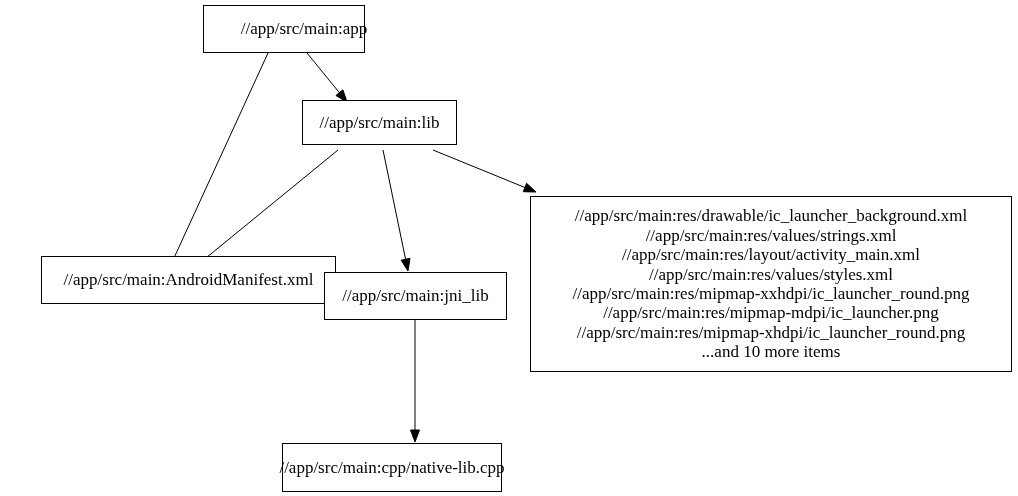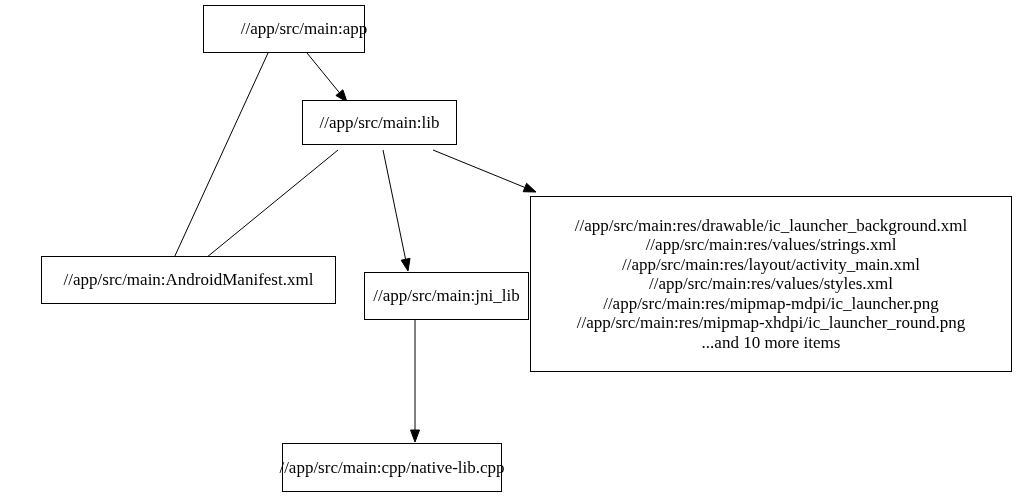--- a/index.html
+++ b/index.html
@@ -32,21 +32,21 @@
     align-items: center;
     justify-content: center;
     text-align: center;
     font-size: 17px;
     line-height: 20px;
     white-space: nowrap;
   }
   #node-app        { left: 203px; top: 5px;   width: 162px; height: 48px; padding-left: 40px; }
   #node-lib        { left: 302px; top: 100px; width: 155px; height: 45px; }
   #node-manifest   { left: 6px;   top: 256px; width: 295px; height: 48px; margin-left: 35px; }
-  #node-jni-lib    { left: 324px; top: 272px; width: 165px; height: 48px; margin-left: 40px; }
+  #node-jni-lib    { left: 324px; top: 272px; width: 183px; height: 48px; }
   #node-resources  { left: 530px; top: 196px; width: 482px; height: 176px;
                      flex-direction: column; justify-content: center;
                      line-height: 19.4px; }
   #node-native-lib { left: 282px; top: 443px; width: 220px; height: 49px; }
   .res-line { display: block; }
   .edge-line { stroke: #000000; stroke-width: 1; }
   .edge-arrow { fill: #000000; stroke: #000000; }
 </style>
 </head>
 <body>
@@ -94,20 +94,21 @@
 
   <div id="node-jni-lib" class="node">
     <span>//app/src/main:jni_lib</span>
   </div>
 
   <div id="node-resources" class="node">
     <span class="res-line">//app/src/main:res/drawable/ic_launcher_background.xml</span>
     <span class="res-line">//app/src/main:res/values/strings.xml</span>
     <span class="res-line">//app/src/main:res/layout/activity_main.xml</span>
     <span class="res-line">//app/src/main:res/values/styles.xml</span>
+    <span class="res-line">//app/src/main:res/mipmap-xxhdpi/ic_launcher_round.png</span>
     <span class="res-line">//app/src/main:res/mipmap-mdpi/ic_launcher.png</span>
     <span class="res-line">//app/src/main:res/mipmap-xhdpi/ic_launcher_round.png</span>
     <span class="res-line">...and 10 more items</span>
   </div>
 
   <div id="node-native-lib" class="node">
     <span>//app/src/main:cpp/native-lib.cpp</span>
   </div>
 
 </div>

